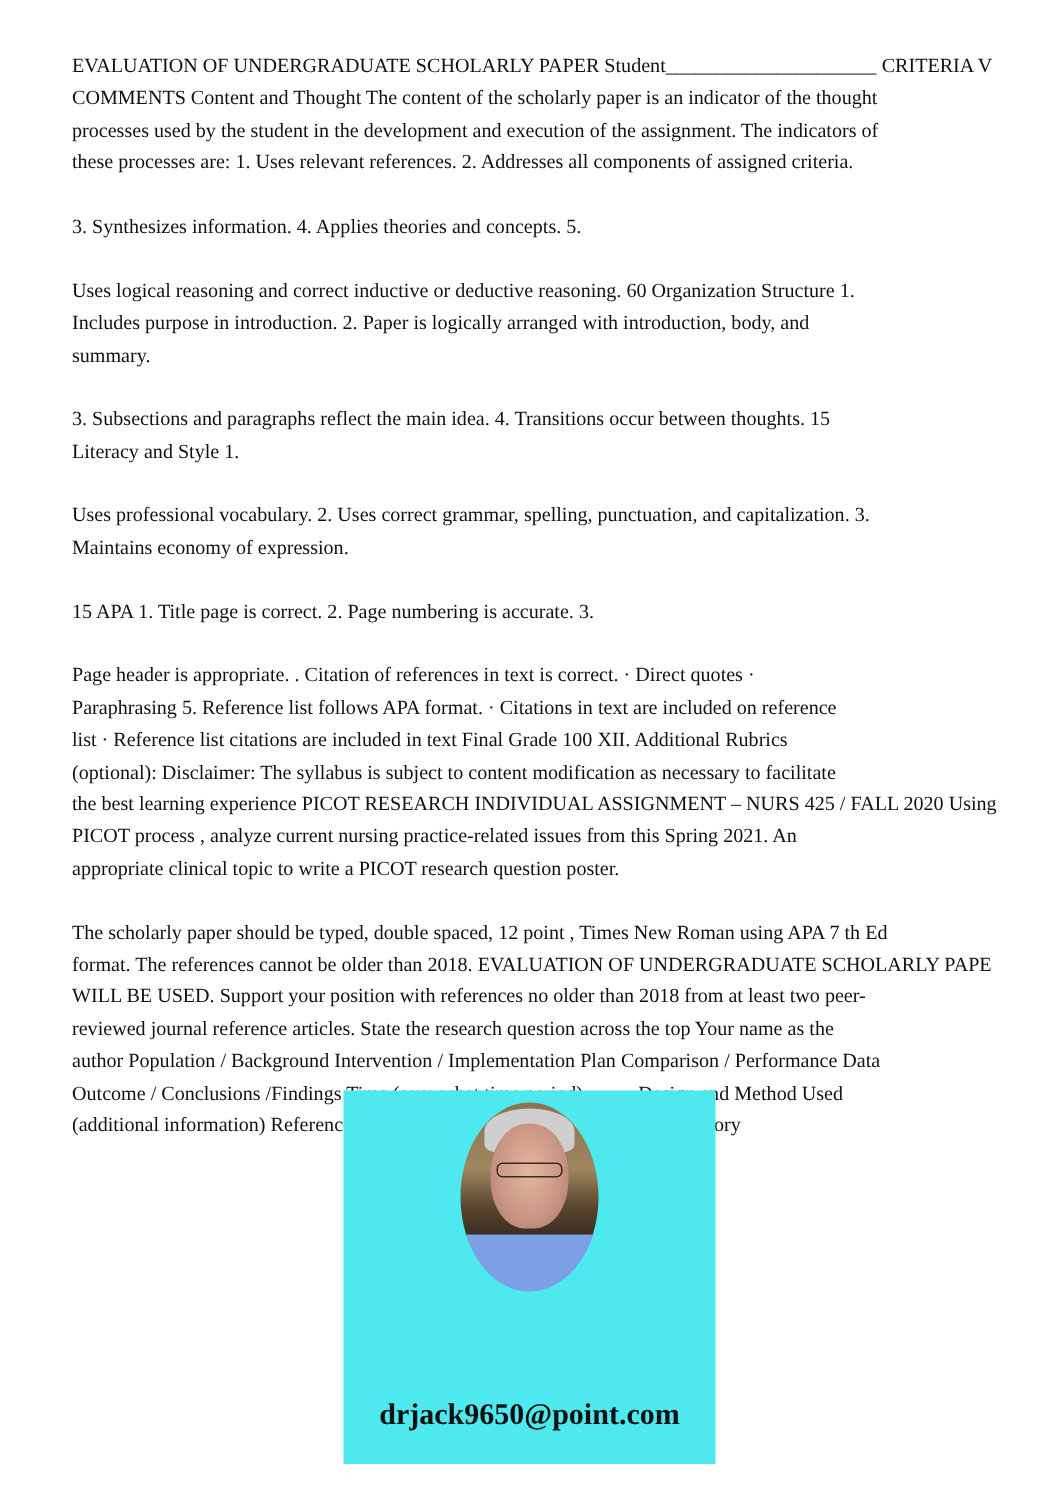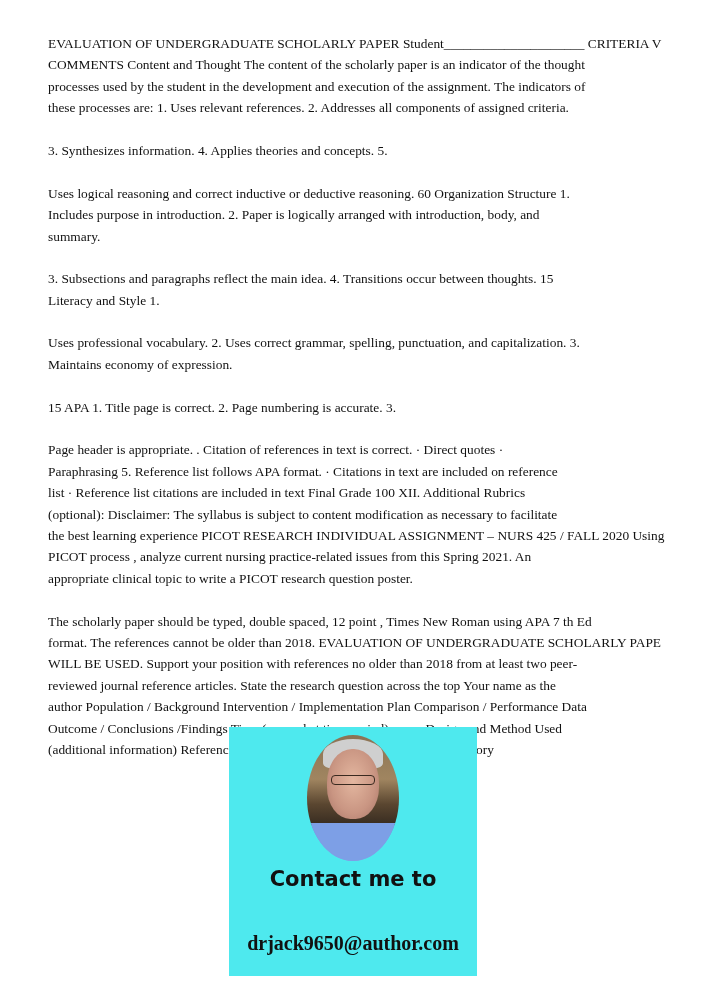--- a/index.html
+++ b/index.html
@@ -173,15 +173,14 @@
   </div>
 </div>
 
 <div class="ad">
   <div class="portrait">
     <div class="shirt"></div>
     <div class="hair"></div>
     <div class="face"></div>
     <div class="glasses"></div>
   </div>
-  <div class="ad-line ad-line1">Contact me to</div>
-  <div class="ad-email">drjack9650@author.com</div>
+  <div class="ad-email">drjack9650@point.com</div>
 </div>
 
 </body></html>

